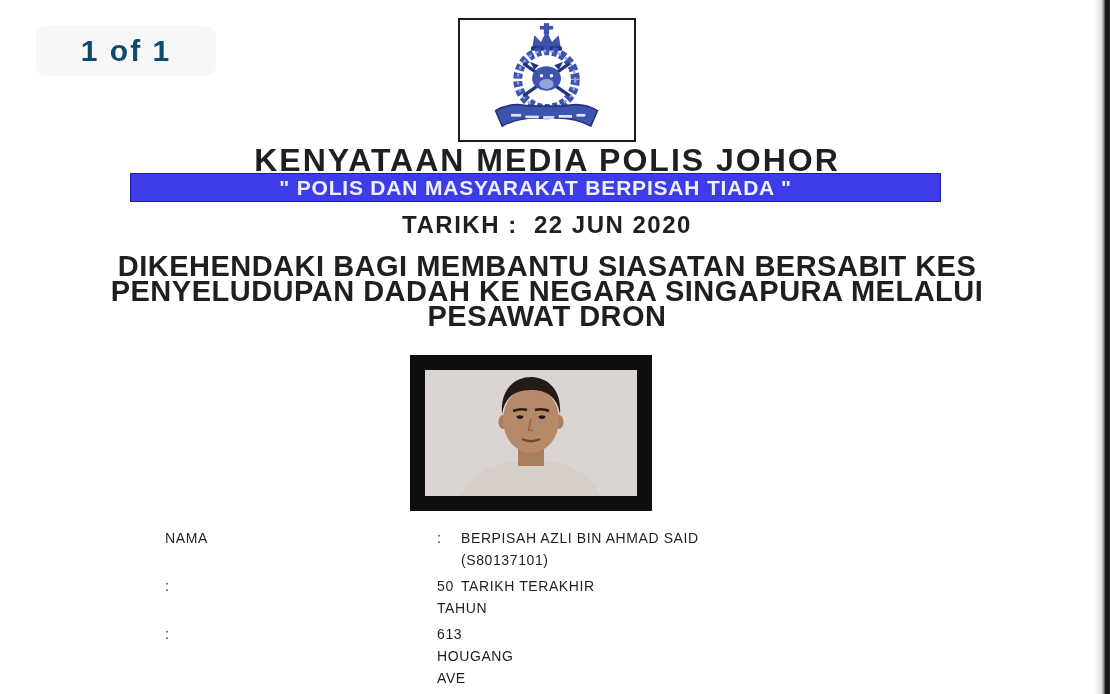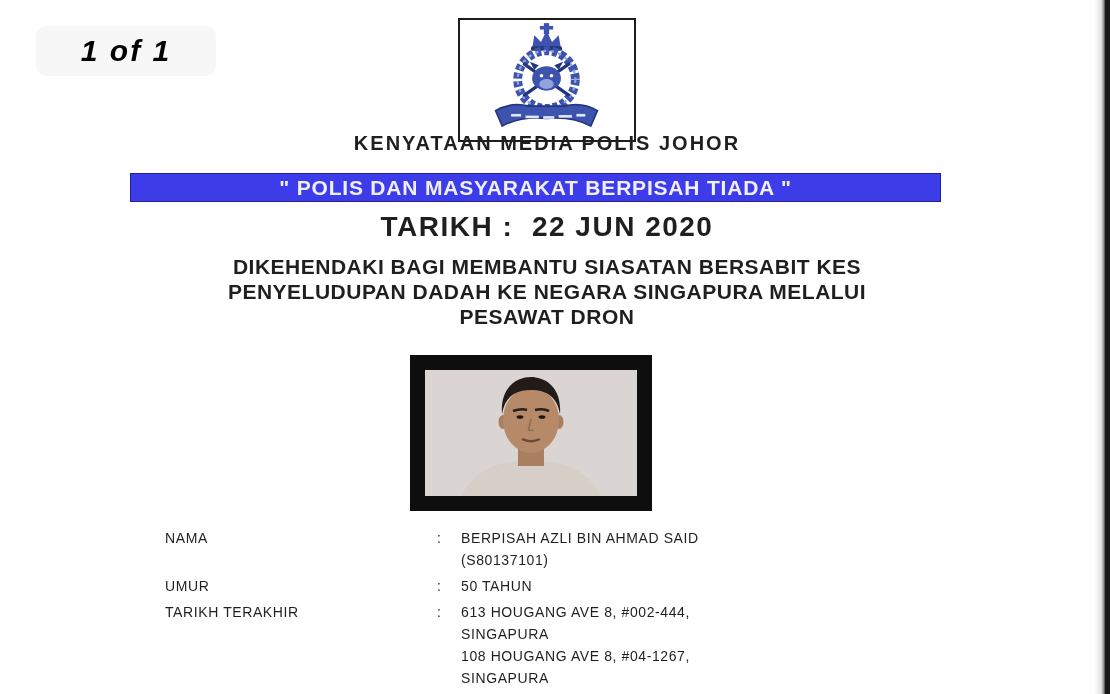--- a/index.html
+++ b/index.html
@@ -43,25 +43,25 @@
   }
   .crest-box svg { width: 96%; height: 96%; }
 
   
   .center-line {
     position: absolute;
     left: 0; width: 1094px;
     text-align: center;
     font-weight: 700;
   }
-  .doc-title { top: 132px; font-size: 20px; letter-spacing: 2px; }
-  .date-line { top: 211px; font-size: 28px; letter-spacing: 1.5px; white-space: pre; }
+  .doc-title { top: 142px; font-size: 32px; letter-spacing: 2px; }
+  .date-line { top: 211px; font-size: 24px; letter-spacing: 1.5px; white-space: pre; }
   .headline {
     top: 254px;
-    font-size: 21px; line-height: 25px; letter-spacing: 0.5px;
+    font-size: 29px; line-height: 25px; letter-spacing: 0.5px;
     white-space: pre-line;
   }
 
   
   .slogan-banner {
     position: absolute;
     left: 130px; top: 173px;
     width: 811px; height: 29px;
     background: #3d3ce9;
     border: 1px solid #22219a;
@@ -102,21 +102,21 @@
     font-size: 14px; font-weight: 400; line-height: 22px;
     letter-spacing: 0.6px;
   }
   .details .cell { white-space: pre-line; }
 </style>
 </head>
 <body>
 
 <div class="viewport">
 
-  <div class="page-badge" style="background: rgb(247, 247, 247); color: #000000; font-style: italic;">
+  <div class="page-badge" style="background: rgb(247, 247, 247); color: #0c4a6e;">
     <span>1 of 1</span>
   </div>
 
   <div class="crest-box">
     <svg viewBox="0 0 120 104" xmlns="http://www.w3.org/2000/svg">
 
       <rect x="57.6" y="1" width="4.8" height="10" fill="#3d53ae"></rect>
       <rect x="54" y="3.6" width="12" height="3.2" fill="#3d53ae"></rect>
 
       <path d="M47,24 L49,12 L55,18 L60,8 L65,18 L71,12 L73,24 Z" fill="#3d53ae"></path>
@@ -184,21 +184,20 @@
       </svg>
     </div>
   </div>
 
   <div class="details">
     <div class="cell">NAMA</div>
     <div class="cell">:</div>
     <div class="cell">BERPISAH AZLI BIN AHMAD SAID
 (S80137101)</div>
 
-    <div class="cell">UMUR</div>
     <div class="cell">:</div>
     <div class="cell">50 TAHUN</div>
 
     <div class="cell">TARIKH TERAKHIR</div>
     <div class="cell">:</div>
     <div class="cell">613 HOUGANG AVE 8, #002-444,
 SINGAPURA
 108 HOUGANG AVE 8, #04-1267,
 SINGAPURA</div>
   </div>

